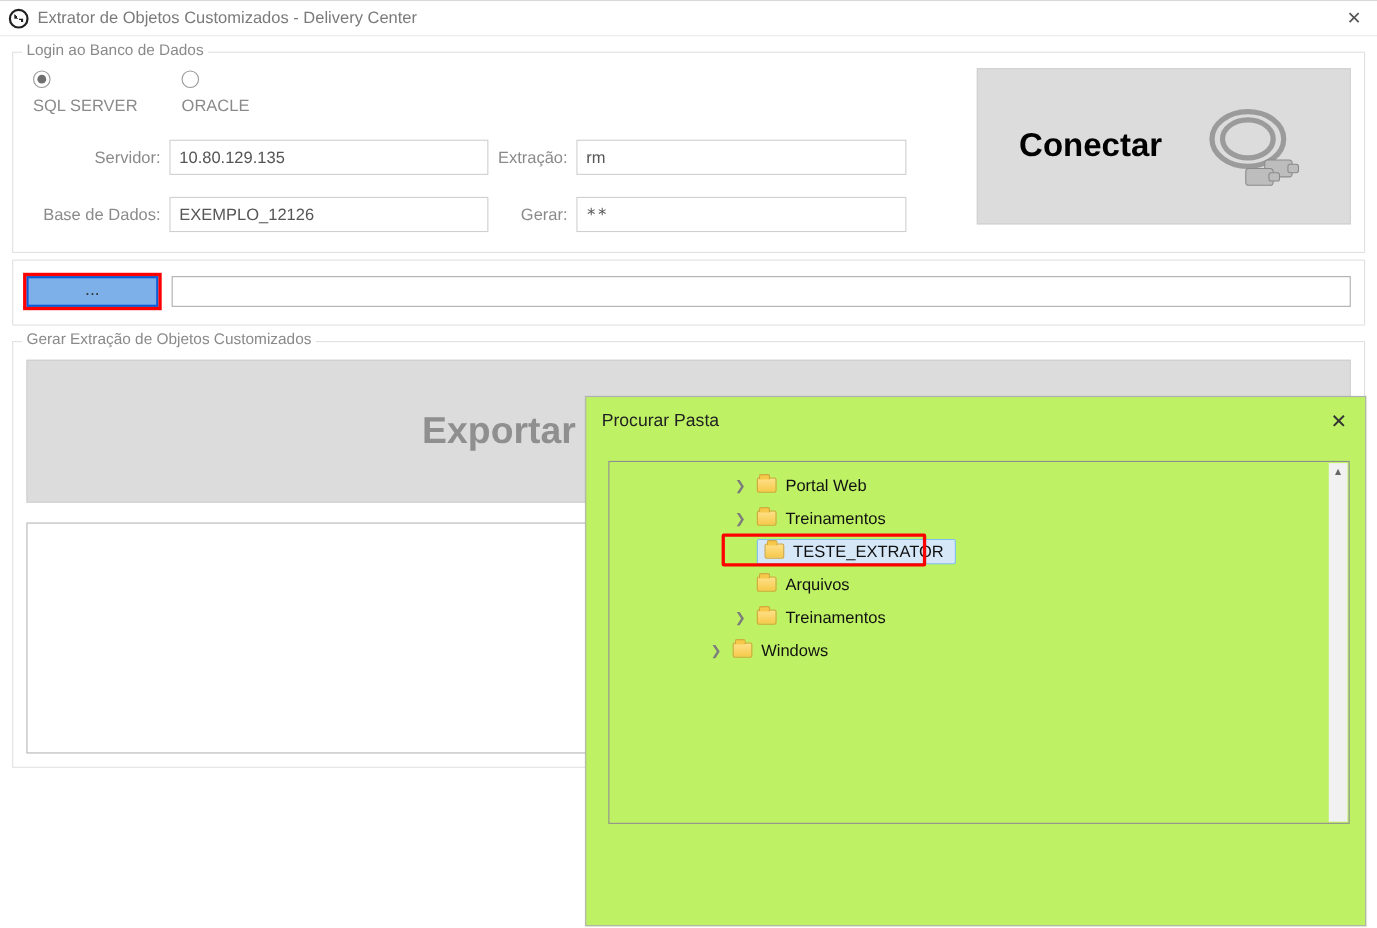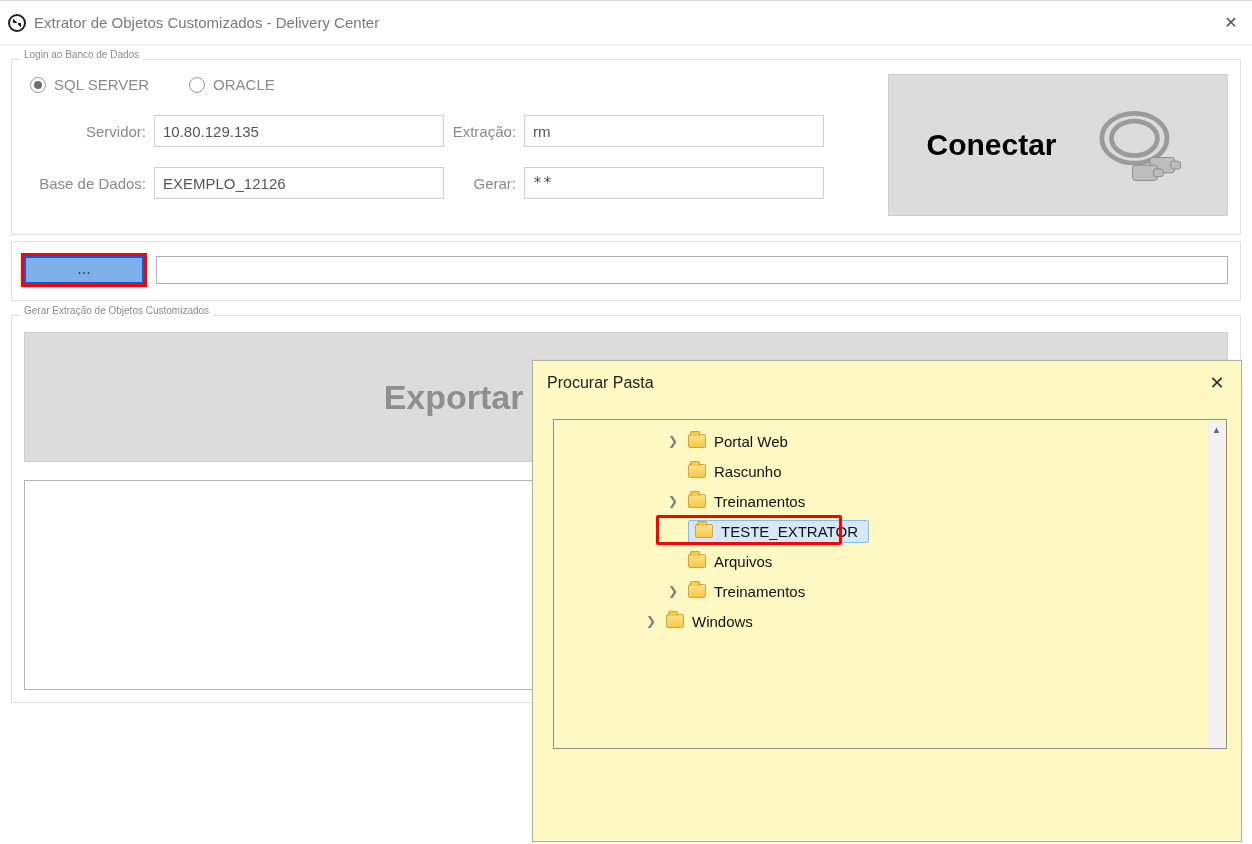--- a/index.html
+++ b/index.html
@@ -16,21 +16,21 @@
 
   
   .main-window {
     border-top: 1px solid #d9d9d9;
   }
 
   
   .titlebar {
     display: flex;
     align-items: center;
-    height: 44px;
+    height: 32px;
     padding: 0 6px 0 8px;
     border-bottom: 1px solid #eaeaea;
     color: #7a7a7a;
     font-size: 15px;
   }
   .titlebar .app-icon {
     width: 18px; height: 18px;
     margin-right: 8px;
     border: 2px solid #222;
     border-radius: 50%;
@@ -59,43 +59,43 @@
     border: 1px solid #e1e1e1;
     padding: 14px 12px 18px 12px;
     position: relative;
   }
   .groupbox-title {
     position: absolute;
     top: -11px;
     left: 8px;
     background: #fff;
     padding: 0 4px;
-    font-size: 10px;
+    font-size: 14px;
     color: #8a8a8a;
   }
 
   
   .login-body {
     display: flex;
     align-items: flex-start;
     gap: 16px;
   }
   .login-left { flex: 1; }
 
   .radios {
     display: flex;
     gap: 40px;
     margin: 2px 0 22px 6px;
     color: #8a8a8a;
     font-size: 15px;
   }
   .radio {
     display:flex;
-    align-items:center;
     gap:8px;
+    flex-direction:column;
   }
   .radio .dot {
     width: 16px; height: 16px;
     border: 1px solid #9a9a9a;
     border-radius: 50%;
     display:inline-flex;
     align-items:center;
     justify-content:center;
   }
   .radio .dot.inner::after{
@@ -192,21 +192,21 @@
     background:#fff;
   }
 
   
   .dialog {
     position:absolute;
     left: 532px;
     top: 360px;
     width: 710px;
     height: 482px;
-    background:#fef9c3;
+    background:#bef264;
     border:1px solid #b0b0b0;
     box-shadow: 0 0 0 1px rgba(0,0,0,.03);
   }
   .dlg-titlebar {
     height: 44px;
     display:flex;
     align-items:center;
     padding: 0 10px 0 14px;
     font-size:16px;
     color:#222;
@@ -385,25 +385,20 @@
     <div class="tree-scroll">
       <span class="arrow">▴</span>
     </div>
 
     <div class="tree-item indent-2">
       <span class="expander">❯</span>
       <span class="folder-ico"></span>
       <span>Portal Web</span>
     </div>
     <div class="tree-item indent-2">
-      <span class="expander"></span>
-      <span class="folder-ico"></span>
-      <span>Rascunho</span>
-    </div>
-    <div class="tree-item indent-2">
       <span class="expander">❯</span>
       <span class="folder-ico"></span>
       <span>Treinamentos</span>
     </div>
     <div class="tree-item indent-2 selected">
       <span class="expander"></span>
       <span class="sel-wrap">
         <span class="folder-ico"></span>
         <span>TESTE_EXTRATOR</span>
       </span>

